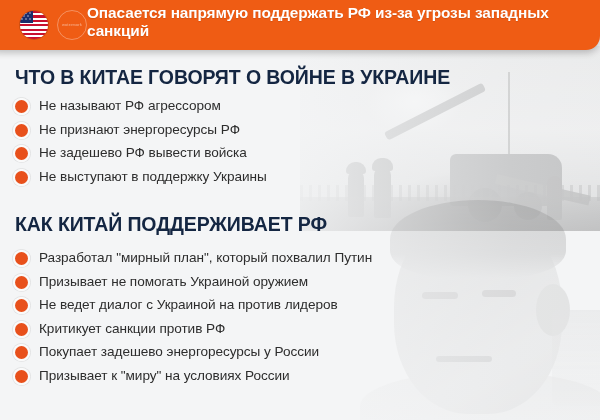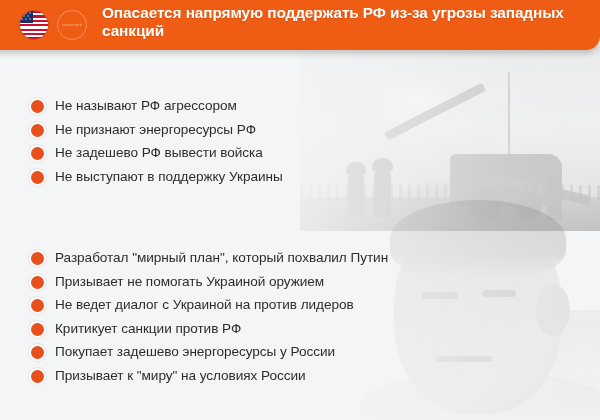--- a/index.html
+++ b/index.html
@@ -164,21 +164,21 @@
     border:1.4px solid rgba(255,255,255,.32);
     margin-left:9px; margin-top:6px;
     display:flex; align-items:center; justify-content:center;
   }
   #watermark-badge span {
     font-size:3.6px; letter-spacing:.2px; color:rgba(255,255,255,.42);
     font-weight:bold; white-space:nowrap;
   }
   #banner-text {
     color:#ffffff; font-weight:bold; font-size:15.4px; line-height:18.5px;
-    margin-left:15px; letter-spacing:-.1px;
+    letter-spacing:-.1px;
     text-shadow:0 1px 1px rgba(0,0,0,.12);
   }
 
   
   #content { position:absolute; left:0; top:0; width:600px; height:420px; z-index:6; }
 
   .section-heading {
     position:absolute; left:15px;
     color:#142642; font-weight:bold; font-size:19.5px;
     letter-spacing:-.1px; white-space:nowrap;
@@ -186,21 +186,20 @@
   #heading-1 { top:66px; }
   #heading-2 { top:213px; }
 
   .bullet-list { position:absolute; left:15px; }
   #list-1 { top:96px; }
   #list-2 { top:248px; }
 
   .bullet-row {
     display:flex; align-items:flex-start;
     height:23.5px;
-    margin-left:16px;
   }
   .bullet-dot {
     flex:0 0 auto; width:13px; height:13px; border-radius:50%;
     background:#e8501b;
     box-shadow:0 0 0 2.2px rgba(255,255,255,.82), 0 0 0 3px rgba(190,190,190,.35);
     margin-top:4px; margin-right:11px;
   }
   .bullet-text {
     color:#2d2d2d; font-size:13.6px; line-height:20px;
     white-space:nowrap; letter-spacing:-.05px;
@@ -244,40 +243,42 @@
       <div class="canton"></div>
     </div>
     <div id="watermark-badge">
       <span>watermark</span>
     </div>
     <div id="banner-text">Опасается напрямую поддержать РФ из-за угрозы западных санкций</div>
   </div>
 
   <div id="content">
 
+    <div class="section-heading" id="heading-1">ЧТО В КИТАЕ ГОВОРЯТ О ВОЙНЕ В УКРАИНЕ</div>
 
     <div class="bullet-list" id="list-1">
       <div class="bullet-row">
         <div class="bullet-dot"></div>
         <div class="bullet-text">Не называют РФ агрессором</div>
       </div>
       <div class="bullet-row">
         <div class="bullet-dot"></div>
         <div class="bullet-text">Не признают энергоресурсы РФ</div>
       </div>
       <div class="bullet-row">
         <div class="bullet-dot"></div>
         <div class="bullet-text">Не задешево РФ вывести войска</div>
       </div>
       <div class="bullet-row">
         <div class="bullet-dot"></div>
         <div class="bullet-text">Не выступают в поддержку Украины</div>
       </div>
     </div>
 
+    <div class="section-heading" id="heading-2">КАК КИТАЙ ПОДДЕРЖИВАЕТ РФ</div>
 
     <div class="bullet-list" id="list-2">
       <div class="bullet-row">
         <div class="bullet-dot"></div>
         <div class="bullet-text">Разработал "мирный план", который похвалил Путин</div>
       </div>
       <div class="bullet-row">
         <div class="bullet-dot"></div>
         <div class="bullet-text">Призывает не помогать Украиной оружием</div>
       </div>

